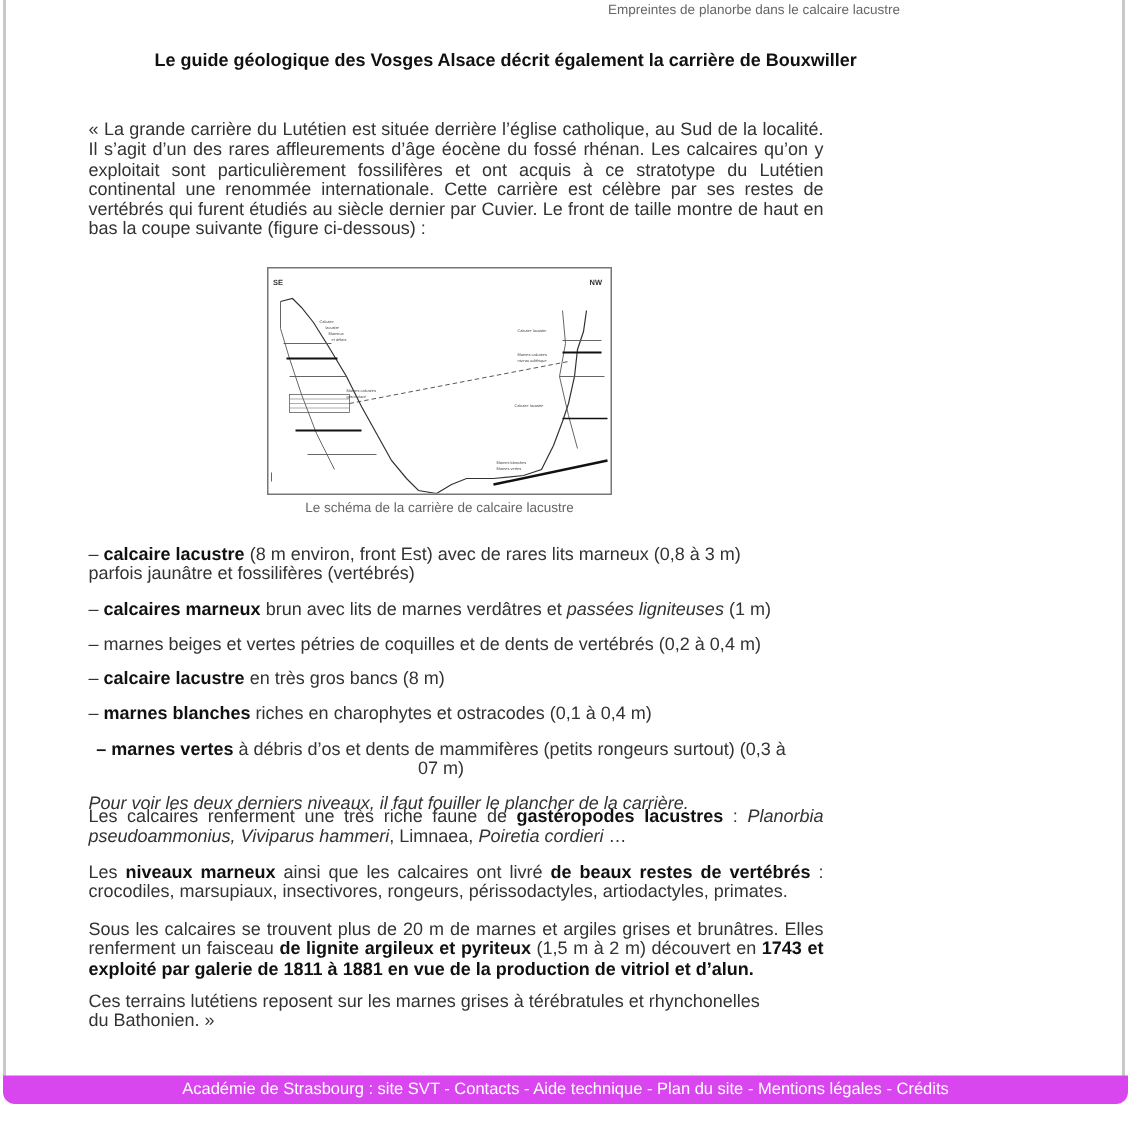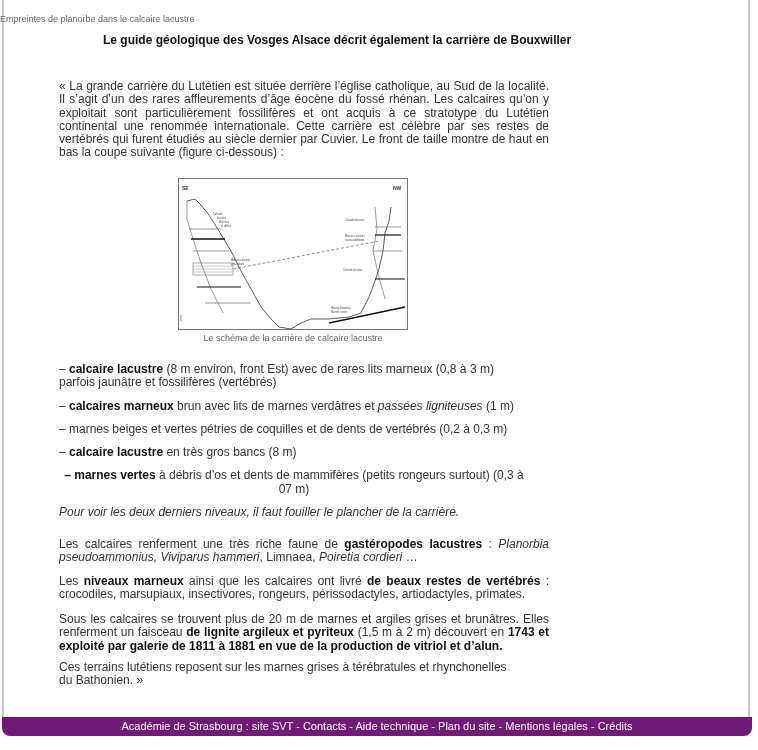--- a/index.html
+++ b/index.html
@@ -1,33 +1,33 @@
 <!DOCTYPE html>
 <html><head>
 <meta charset="utf-8">
 <style>
   html, body { margin:0; padding:0; background:#ffffff; }
   body { width:758px; height:750px; position:relative; overflow:hidden;
          font-family:"Liberation Sans", sans-serif; color:#222; }
   .page { position:absolute; left:2px; top:0; width:748px; height:718px;
           border-left:2px solid #c8c8c8; border-right:2px solid #c8c8c8;
           background:#fff; box-sizing:border-box; }
-  .top-caption { position:absolute; left:0; width:600px; top:14px; text-align:left;
+  .top-caption { position:absolute; left:0; width:600px; top:1px; text-align:right;
                  font-size:9px; color:#666; }
   .heading { position:absolute; left:59px; top:33px; font-size:12px; font-weight:bold; color:#111;padding-left:44px; }
   .content { position:absolute; left:59px; width:490px; font-size:12px; line-height:13.3px; color:#333; }
   .justify { text-align:justify; }
   p { margin:0; }
   b { color:#111; }
   .figure { position:absolute; left:178px; top:178px; width:230px; height:152px;
             border:1px solid #777; box-sizing:border-box; background:#fff; }
   .fig-caption { position:absolute; left:178px; width:230px; top:333px; text-align:center;
                  font-size:9px; color:#666; }
   .footer { position:absolute; left:2px; top:717px; width:750px; height:19px;
-            background:#701a75; border-radius:0 0 8px 8px; color:#fff; font-size:11px;
+            background:#d946ef; border-radius:0 0 8px 8px; color:#fff; font-size:11px;
             line-height:19px; text-align:center; }
   .footer span.link { cursor:pointer; }
 </style>
 </head>
 <body>
 
 <div class="page"></div>
 
 <div class="top-caption">Empreintes de planorbe dans le calcaire lacustre</div>
 
@@ -79,22 +79,23 @@
         <text x="152" y="134">Marnes vertes</text>
     </g>
     <line x1="2" y1="136" x2="2" y2="142" stroke="#333" stroke-width="0.5"></line>
   </svg>
 </div>
 <div class="fig-caption">Le schéma de la carrière de calcaire lacustre</div>
 
 <div class="content" style="top:363px; width:470px;">
   <p style="margin-bottom:10px;">– <b>calcaire lacustre</b><span> (8 m environ, front Est) avec de rares lits marneux (0,8 à 3 m) parfois jaunâtre et fossilifères (vertébrés)</span></p>
   <p style="margin-bottom:10px;">– <b>calcaires marneux</b><span> brun avec lits de marnes verdâtres et </span><i>passées ligniteuses</i><span> (1 m)</span></p>
-  <p style="margin-bottom:10px;">– <span>marnes beiges et vertes pétries de coquilles et de dents de vertébrés (0,2 à 0,3 m)</span></p>
+  <p style="margin-bottom:10px;">– <span>marnes beiges et vertes pétries de coquilles et de dents de vertébrés (0,2 à 0,4 m)</span></p>
   <p style="margin-bottom:10px;">– <b>calcaire lacustre</b><span> en très gros bancs (8 m)</span></p>
+  <p style="margin-bottom:10px;">– <b>marnes blanches</b><span> riches en charophytes et ostracodes (0,1 à 0,4 m)</span></p>
   <p style="margin-bottom:10px;text-align:center;"><b>– </b><b>marnes vertes</b><span> à débris d’os et dents de mammifères (petits rongeurs surtout) (0,3 à 07 m)</span></p>
   <p style="margin-bottom:10px;"><i>Pour voir les deux derniers niveaux, il faut fouiller le plancher de la carrière.</i></p>
 </div>
 
 <div class="content justify" style="top:538px;">
   <p><span>Les calcaires renferment une très riche faune de </span><b>gastéropodes lacustres</b><span> : </span><i>Planorbia pseudoammonius, Viviparus hammeri</i><span>, Limnaea, </span><i>Poiretia cordieri</i><span> …</span></p>
 </div>
 
 <div class="content justify" style="top:575px;">
   <p><span>Les </span><b>niveaux marneux</b><span> ainsi que les calcaires ont livré </span><b>de beaux restes de vertébrés</b><span> : crocodiles, marsupiaux, insectivores, rongeurs, périssodactyles, artiodactyles, primates.</span></p>

